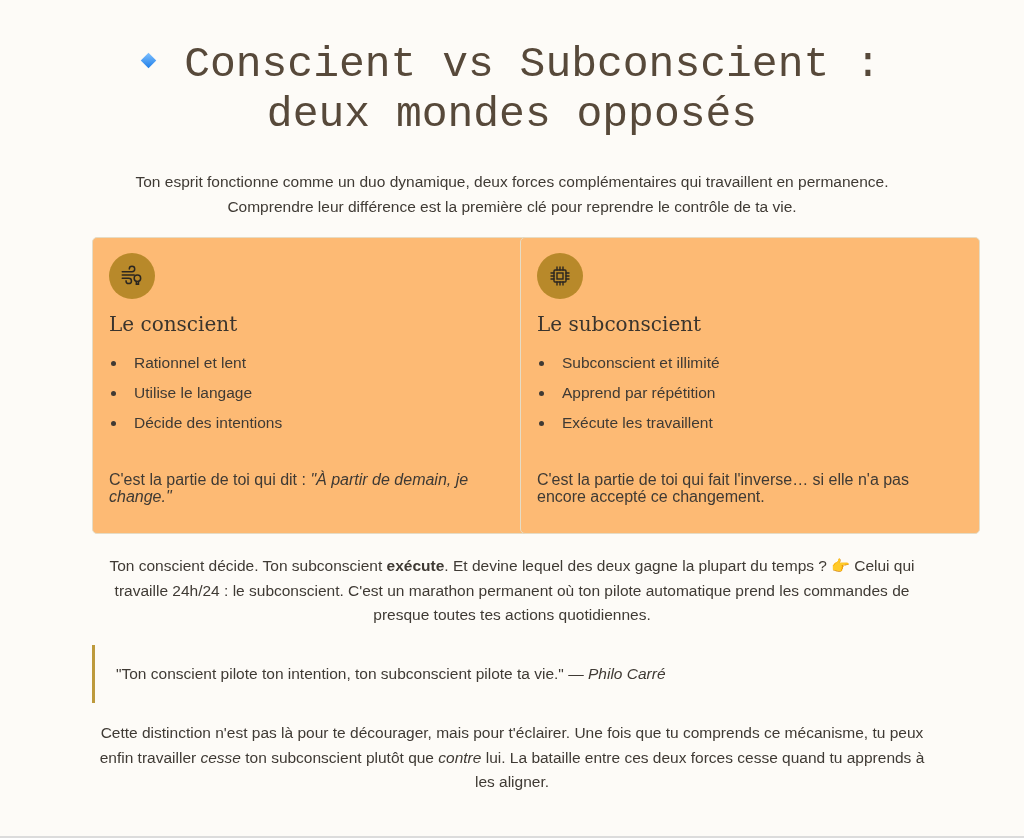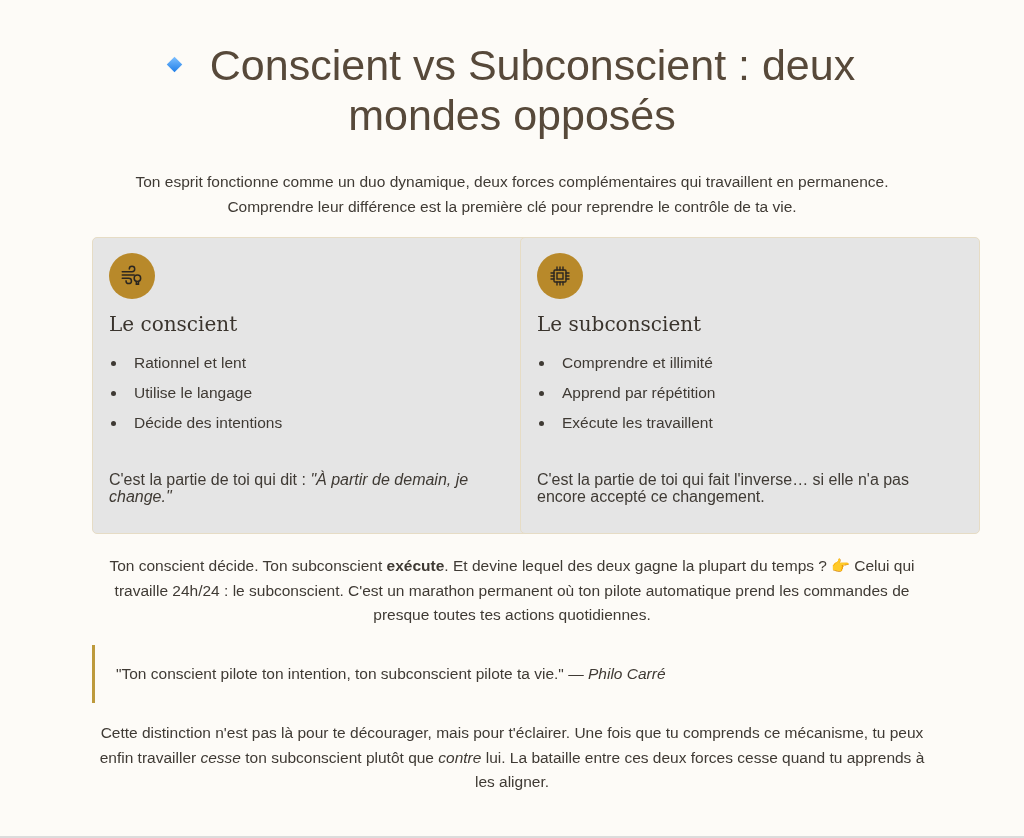--- a/index.html
+++ b/index.html
@@ -7,39 +7,39 @@
       width: 1024px; height: 838px; overflow: hidden;
       background: #fdfbf7;
       color: #3f3a34;
       font-family: "Liberation Sans", "DejaVu Sans", sans-serif;
       position: relative;
     }
     .page { position: absolute; left: 92px; top: 0; width: 840px; }
     .title {
       position: absolute; left: 0; top: 40px; width: 840px;
       text-align: center;
-      font-family: Liberation Sans, sans-serif;
+      font-family: Liberation Mono, monospace;
       font-size: 43px; line-height: 50px; color: #57493a;
       font-weight: normal; margin: 0;
     }
     .title .diamond {
       display: inline-block; width: 11px; height: 11px;
       background: linear-gradient(135deg,#7ec0ff,#1f7ee8);
       transform: rotate(45deg);
       margin-right: 30px; vertical-align: 10px;
     }
     .para {
       position: absolute; left: 0; width: 840px;
       font-size: 15.5px; line-height: 24.5px; color: #3f3a34; margin: 0; text-align: center;
     }
     .intro { top: 170px; }
     .cards { position: absolute; left: 0; top: 237px; width: 840px; height: 299px; }
     .card {
       position: absolute; top: 0; width: 460px; height: 297px;
-      background: #e5e5e5; border: 1px solid #e6dcc5; border-radius: 5px;
+      background: #fdba74; border: 1px solid #e6dcc5; border-radius: 5px;
       box-sizing: border-box;
     }
     .card.left { left: 0; }
     .card.right { left: 428px; }
     .icon-circle {
       position: absolute; left: 16px; top: 15px; width: 46px; height: 46px;
       border-radius: 50%; background: #b8892a;
       display: flex; align-items: center; justify-content: center;
     }
     .card-title {
@@ -109,21 +109,21 @@
     <div class="card right">
       <div class="icon-circle">
         <svg width="24" height="24" viewBox="0 0 24 24" fill="none" stroke="#2b2620" stroke-width="1.4" stroke-linecap="round">
           <rect x="6" y="6" width="12" height="12" rx="1"></rect>
           <rect x="9" y="9" width="6" height="6"></rect>
           <path d="M9 3v3M12 3v3M15 3v3M9 18v3M12 18v3M15 18v3M3 9h3M3 12h3M3 15h3M18 9h3M18 12h3M18 15h3"></path>
         </svg>
       </div>
       <h2 class="card-title">Le subconscient</h2>
       <ul>
-        <li>Comprendre et illimité</li>
+        <li>Subconscient et illimité</li>
         <li>Apprend par répétition</li>
         <li>Exécute les travaillent</li>
       </ul>
       <p class="card-note"><span>C'est la partie de toi qui fait l'inverse… si elle n'a pas encore accepté ce changement.</span></p>
     </div>
   </div>
 
   <p class="para p2"><span>Ton conscient décide. Ton subconscient </span><strong>exécute</strong><span>. Et devine lequel des deux gagne la plupart du temps ? </span><span class="hand">👉</span><span> Celui qui travaille 24h/24 : le subconscient. C'est un marathon permanent où ton pilote automatique prend les commandes de presque toutes tes actions quotidiennes.</span></p>
 
   <blockquote class="quote" style="margin:0;">

